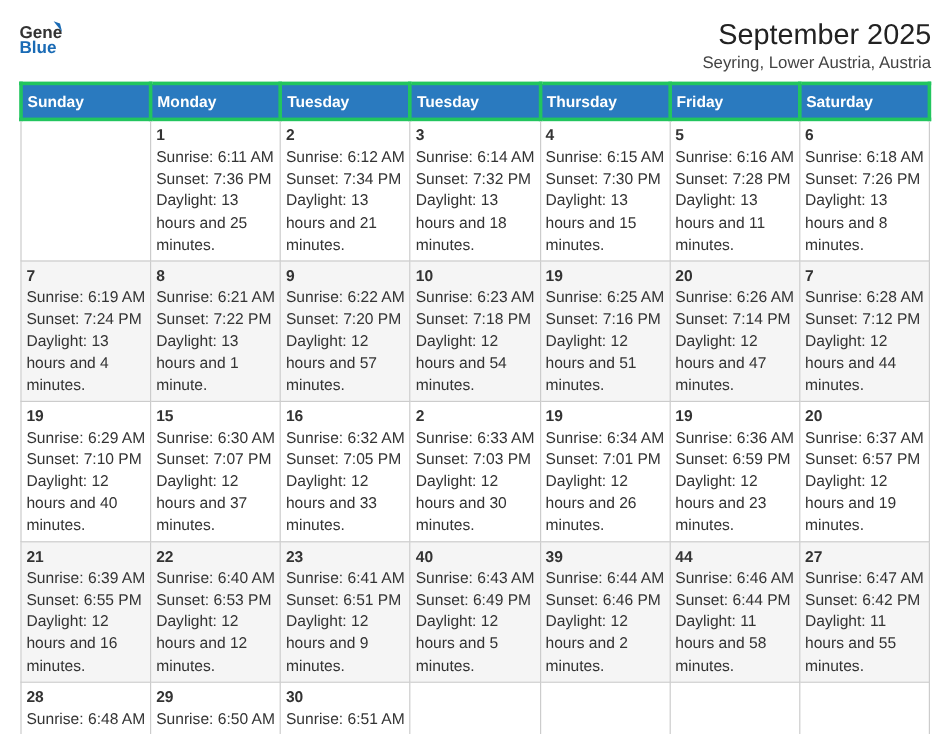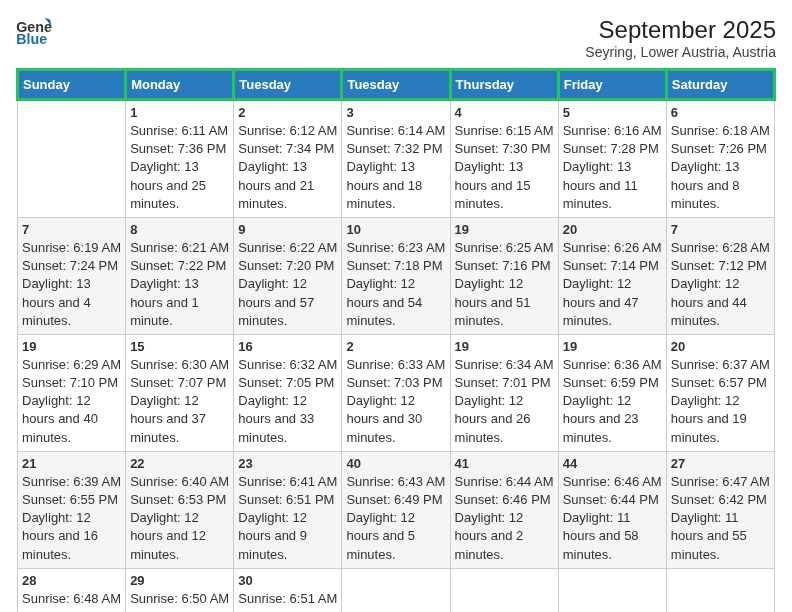--- a/index.html
+++ b/index.html
@@ -210,21 +210,21 @@
         </td>
         <td>
           <span class="day-num">23</span>
           <div class="cell-text">Sunrise: 6:41 AM<br>Sunset: 6:51 PM<br>Daylight: 12 hours and 9 minutes.</div>
         </td>
         <td>
           <span class="day-num">40</span>
           <div class="cell-text">Sunrise: 6:43 AM<br>Sunset: 6:49 PM<br>Daylight: 12 hours and 5 minutes.</div>
         </td>
         <td>
-          <span class="day-num">41</span>
+          <span class="day-num">39</span>
           <div class="cell-text">Sunrise: 6:44 AM<br>Sunset: 6:46 PM<br>Daylight: 12 hours and 2 minutes.</div>
         </td>
         <td>
           <span class="day-num">44</span>
           <div class="cell-text">Sunrise: 6:46 AM<br>Sunset: 6:44 PM<br>Daylight: 11 hours and 58 minutes.</div>
         </td>
         <td>
           <span class="day-num">27</span>
           <div class="cell-text">Sunrise: 6:47 AM<br>Sunset: 6:42 PM<br>Daylight: 11 hours and 55 minutes.</div>
         </td>

